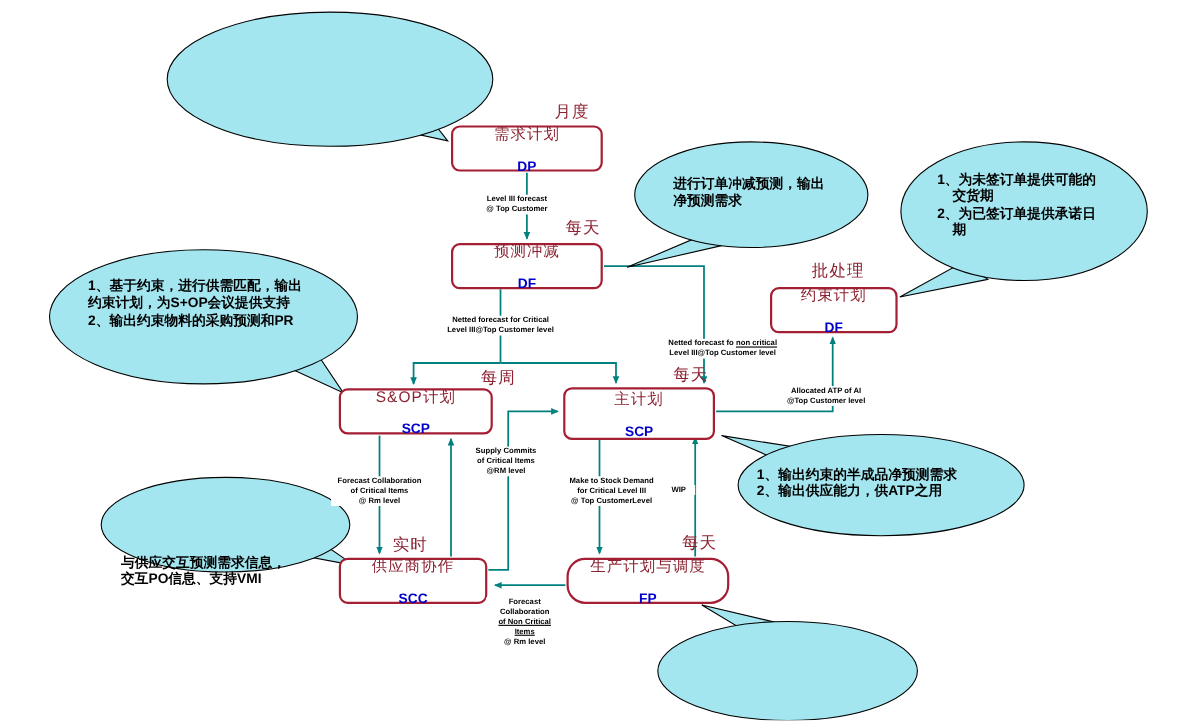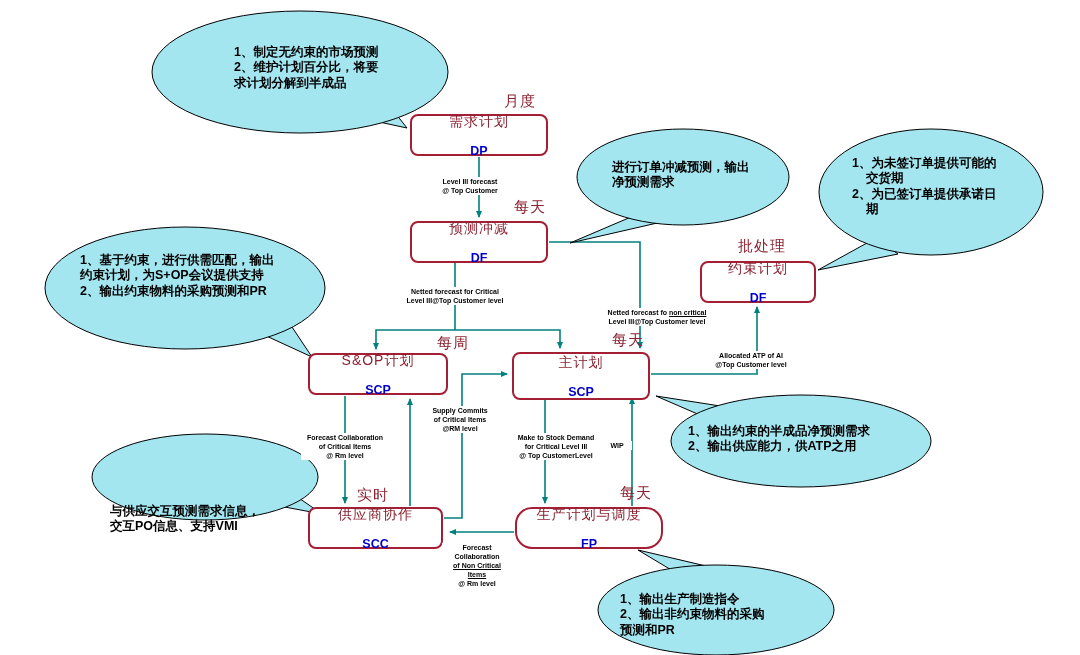--- a/index.html
+++ b/index.html
@@ -81,39 +81,33 @@
         <polygon points="716,422 746,410 656,396"></polygon>
         <ellipse cx="801" cy="441" rx="130" ry="46"></ellipse>
       </g>
       <g>
         <polygon points="678,574 706,566 638,550"></polygon>
         <ellipse cx="716" cy="610" rx="118" ry="45"></ellipse>
       </g>
     </g>
   </svg>
 
-  <div class="btext" style="left:234px;top:45px;">1、制定无约束的市场预测
-2、维护计划百分比，将要
-求计划分解到半成品</div>
   <div class="btext" style="left:612px;top:160px;">进行订单冲减预测，输出
 净预测需求</div>
   <div class="btext" style="left:852px;top:156px;">1、为未签订单提供可能的
     交货期
 2、为已签订单提供承诺日
     期</div>
   <div class="btext" style="left:80px;top:253px;">1、基于约束，进行供需匹配，输出
 约束计划，为S+OP会议提供支持
 2、输出约束物料的采购预测和PR</div>
   <div class="btext" style="left:110px;top:460px;margin-top:44px;">与供应交互预测需求信息，
 交互PO信息、支持VMI</div>
   <div class="btext" style="left:688px;top:424px;">1、输出约束的半成品净预测需求
 2、输出供应能力，供ATP之用</div>
-  <div class="btext" style="left:620px;top:592px;">1、输出生产制造指令
-2、输出非约束物料的采购
-预测和PR</div>
 
   <div class="node" style="left:410px;top:114px;width:138px;height:42px;">
     <span class="cname">需求计划</span>
     <span class="code">DP</span>
   </div>
   <div class="node" style="left:410px;top:221px;width:138px;height:42px;">
     <span class="cname">预测冲减</span>
     <span class="code">DF</span>
   </div>
   <div class="node" style="left:700px;top:261px;width:116px;height:42px;">

